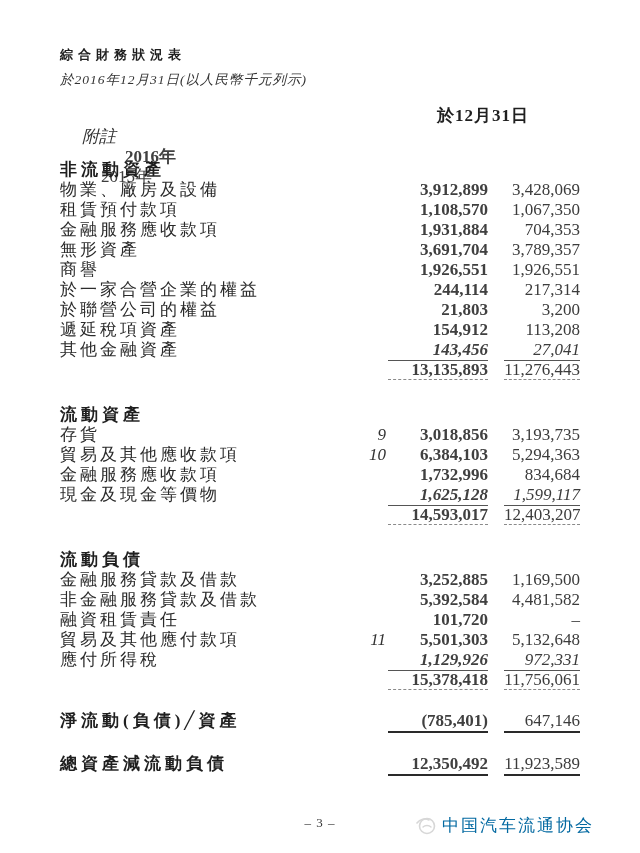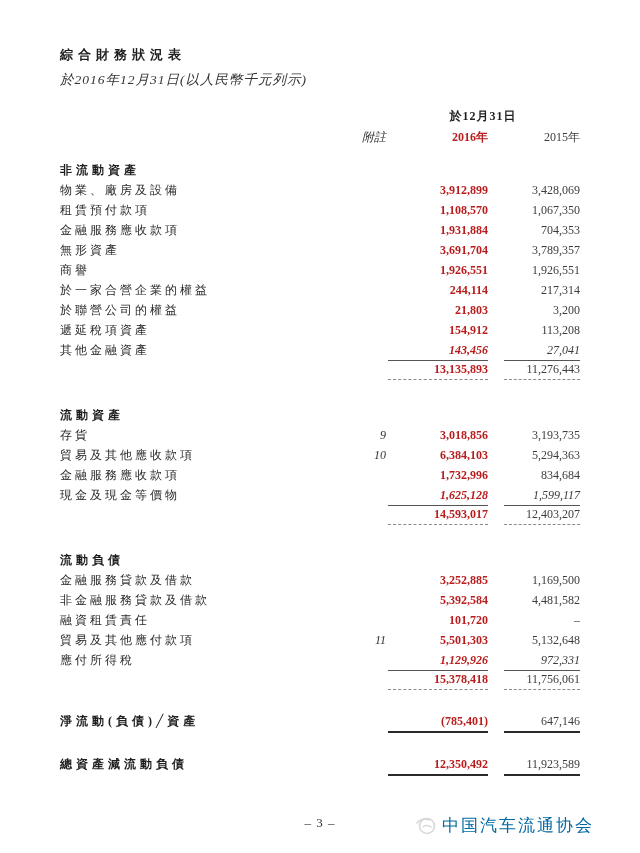--- a/index.html
+++ b/index.html
@@ -26,35 +26,35 @@
     font-size: 13.5px;
     font-style: italic;
     letter-spacing: 1px;
     color: #333;
     margin-bottom: 17px;
   }
 
   .row {
     display: flex;
     align-items: baseline;
-    font-size: 12px;
+    font-size: 17px;
     line-height: 20px;
     height: 20px;
   }
   .lbl  { flex: 1; letter-spacing: 3px; white-space: nowrap; }
   .note { width: 40px; text-align: right; font-style: italic; color: #333; }
   .num  { text-align: right; white-space: pre; font-variant-numeric: tabular-nums; }
-  .v16  { width: 100px; margin-left: 2px; font-weight: bold; color: #b91c1c; }
+  .v16  { width: 100px; margin-left: 2px; font-weight: bold; color: #404040; }
   .v15  { width: 76px;  margin-left: 16px; color: #3c3c3c; }
 
   .head-group { margin-bottom: 1px; }
   .head-group .colspan {
     width: 194px; text-align: center; font-weight: bold; letter-spacing: 1px; color: #1f1f1f;
   }
-  .head-cols { margin-bottom: 13px; }
+  .head-cols { margin-bottom: 13px; flex-direction: column; }
   .head-cols .v16 { font-weight: bold; }
   .head-cols .v15 { color: #3c3c3c; }
 
   .sec-h .lbl { font-weight: bold; letter-spacing: 4px; color: #1f1f1f; }
   .sec-gap { margin-top: 23px; }
 
   .row.lined .v16, .row.lined .v15 { border-bottom: 1px solid #555; font-style: italic; }
 
   .row.subtotal { margin-top: 0; height: 22px; line-height: 19px; }
   .row.subtotal .v16, .row.subtotal .v15 { border-bottom: 1px dashed #8a8a8a; }

